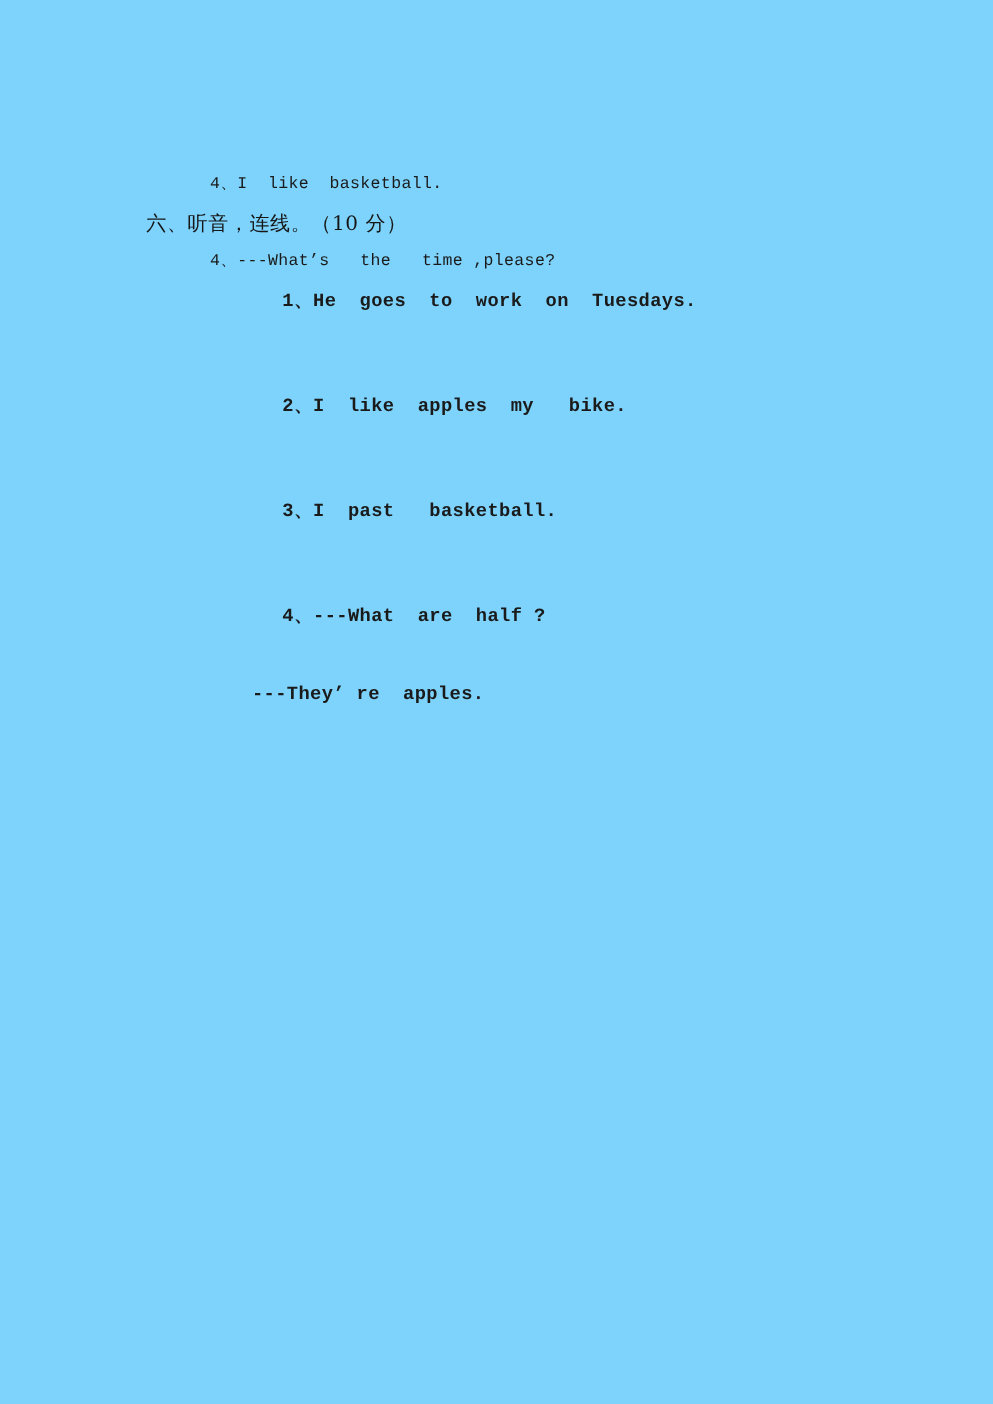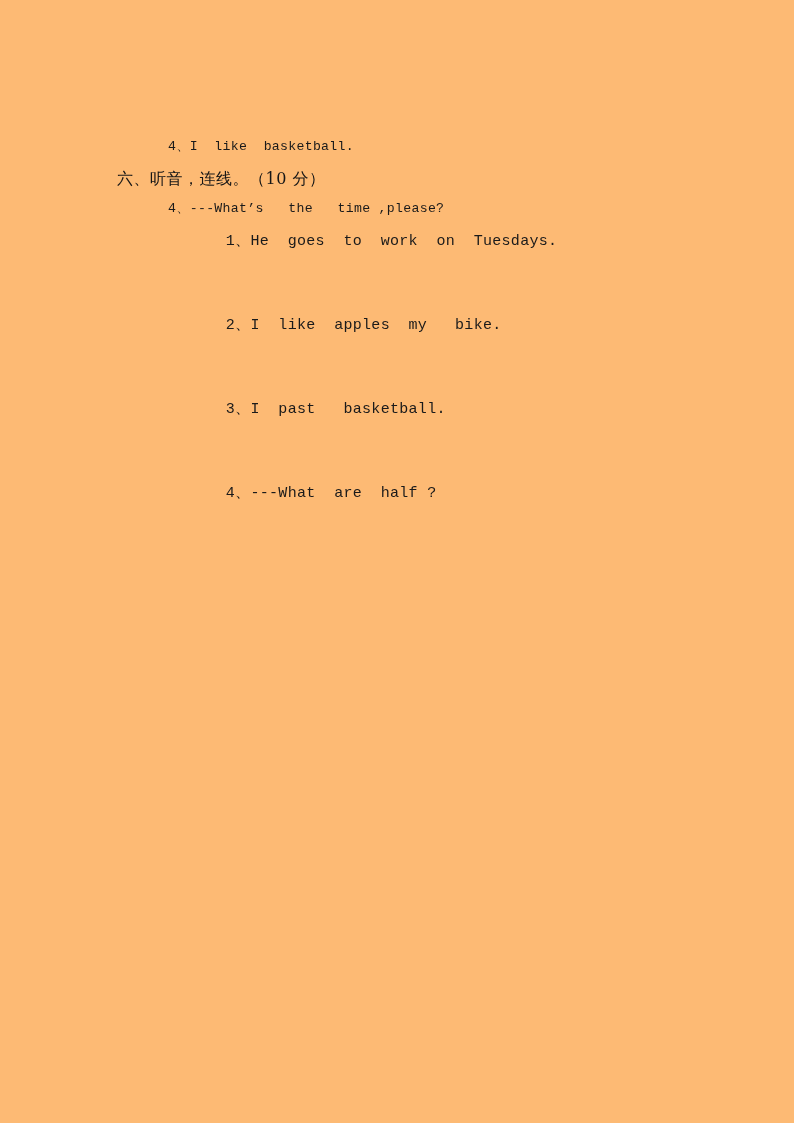--- a/index.html
+++ b/index.html
@@ -14,21 +14,21 @@
     position: relative;
     overflow: hidden;
     font-family: "Liberation Mono", "DejaVu Sans Mono", monospace;
     color: #1a1a1a;
     -webkit-font-smoothing: antialiased;
   }
 
   .page {
     position: absolute;
     inset: 0;
-    background: #fdba74;
+    background: #7dd3fc;
   }
 
   
   .carryover {
     position: absolute;
     left: 168px;
     top: 96px;
     font-size: 13.2px;
     line-height: 20.5px;
     letter-spacing: 0.3px;
@@ -53,20 +53,21 @@
     white-space: pre;
     color: #161616;
   }
 
   
   .items {
     position: absolute;
     left: 170px;
     top: 210px;
     width: 560px;
+    font-weight: bold;
   }
   .item {
     font-size: 15px;
     line-height: 21px;
     letter-spacing: 0.3px;
     margin-bottom: 21px;
     white-space: pre;
   }
   .item .sub {
     display: block;
@@ -96,18 +97,19 @@
     <div class="item">
       <span>2、</span><span>I  like  apples  my   bike.</span>
     </div>
 
     <div class="item">
       <span>3、</span><span>I  past   basketball.</span>
     </div>
 
     <div class="item">
       <span>4、</span><span>---What  are  half ?</span>
+      <span class="sub">---They’ re  apples.</span>
     </div>
 
 
   </div>
 
 </div>
 
 </body></html>

